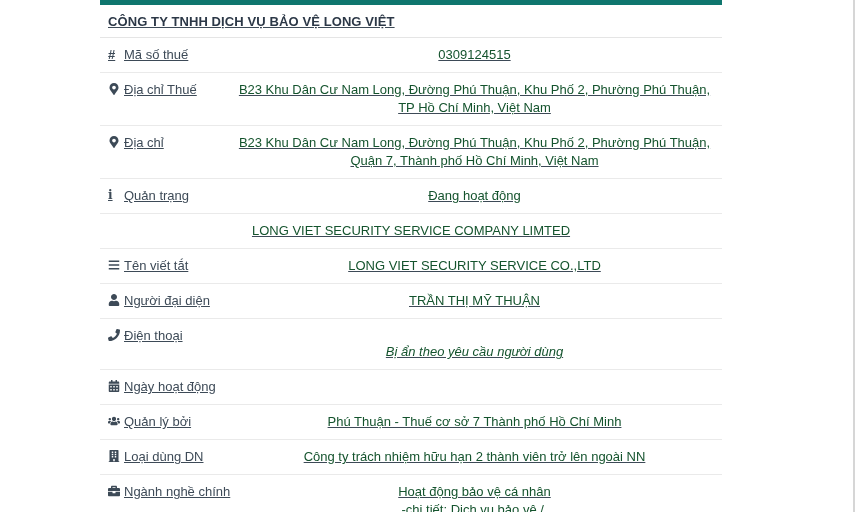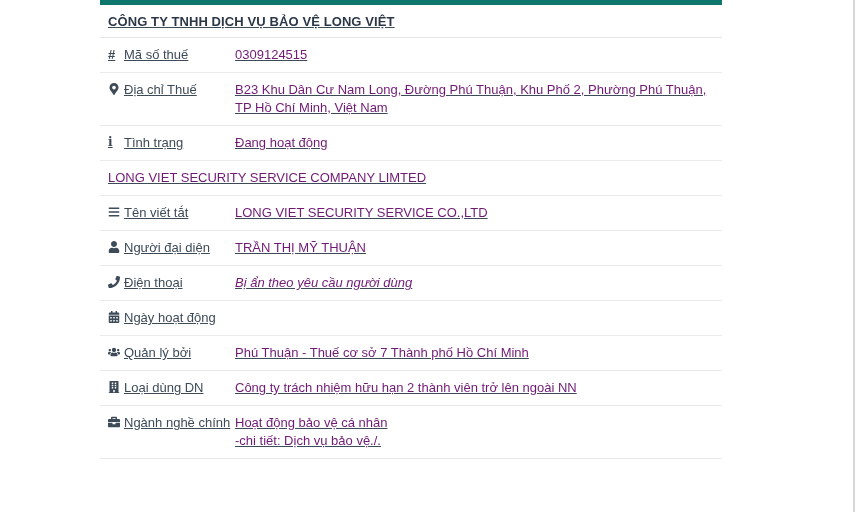--- a/index.html
+++ b/index.html
@@ -9,22 +9,22 @@
   .container { position:absolute; left:100px; top:0; width:622px; border-top:5px solid #0f766e;text-decoration:underline; }
 
   .page-title { font-size:13px; font-weight:700; color:#2c3847; padding:9px 8px 8px 8px; border-bottom:1px solid #e5e5e5; letter-spacing:.1px; }
 
   .row { display:flex; align-items:flex-start; padding:8px; border-bottom:1px solid #eaeaea; line-height:18px; }
   .cell-label { flex:0 0 127px; display:flex; align-items:flex-start; color:#3d4a57; }
   .icon-slot { display:inline-flex; align-items:center; width:16px; flex:0 0 16px; margin-top:2px; }
   .icon-slot svg { width:12px; height:12px; fill:#3d4a57; }
   .icon-slot .txt-ico { font-weight:700; font-size:13px; line-height:13px; color:#3d4a57; }
   .icon-slot .txt-ico.serif-i { font-family:"DejaVu Serif",serif; font-size:12px; }
-  .cell-value { flex:1; color:#701a75; }
-  .cell-value.italic { font-style:italic; }
+  .cell-value { flex:1; color:#14532d;text-align:center; }
+  .cell-value.italic { font-style:italic;margin-top:16px; }
   .value-line2 { display:none; }
   .value-line2.visible { display:block; }
 
   .right-edge-divider { position:absolute; right:1px; top:0; width:2px; height:512px; background:#d6d6d6; }
 </style>
 </head>
 <body>
 
 <div class="container">
   <h1 class="page-title">CÔNG TY TNHH DỊCH VỤ BẢO VỆ LONG VIỆT</h1>
@@ -50,27 +50,41 @@
             </svg>
           </span>
       <span class="label-text">Địa chỉ Thuế</span>
     </div>
     <div class="cell-value">
       <div class="value-line1">B23 Khu Dân Cư Nam Long, Đường Phú Thuận, Khu Phố 2, Phường Phú Thuận, TP Hồ Chí Minh, Việt Nam</div>
 
     </div>
   </div>
 
+  <div class="row">
+    <div class="cell-label">
+      <span class="icon-slot">
+            <svg viewBox="0 0 384 512" xmlns="http://www.w3.org/2000/svg">
+              <path d="M172.3 501.7C27 291 0 269.4 0 192 0 86 86 0 192 0s192 86 192 192c0 77.4-27 99-172.3 309.7-9.5 13.8-29.9 13.8-39.4 0zM192 272c44.2 0 80-35.8 80-80s-35.8-80-80-80-80 35.8-80 80 35.8 80 80 80z"></path>
+            </svg>
+          </span>
+      <span class="label-text">Địa chỉ</span>
+    </div>
+    <div class="cell-value">
+      <div class="value-line1">B23 Khu Dân Cư Nam Long, Đường Phú Thuận, Khu Phố 2, Phường Phú Thuận, Quận 7, Thành phố Hồ Chí Minh, Việt Nam</div>
+
+    </div>
+  </div>
 
   <div class="row">
     <div class="cell-label">
       <span class="icon-slot">
             <span class="txt-ico serif-i">i</span>
           </span>
-      <span class="label-text">Tình trạng</span>
+      <span class="label-text">Quản trạng</span>
     </div>
     <div class="cell-value">
       <div class="value-line1">Đang hoạt động</div>
 
     </div>
   </div>
 
   <div class="row">
     <div class="cell-value">
       <div class="value-line1">LONG VIET SECURITY SERVICE COMPANY LIMTED</div>

